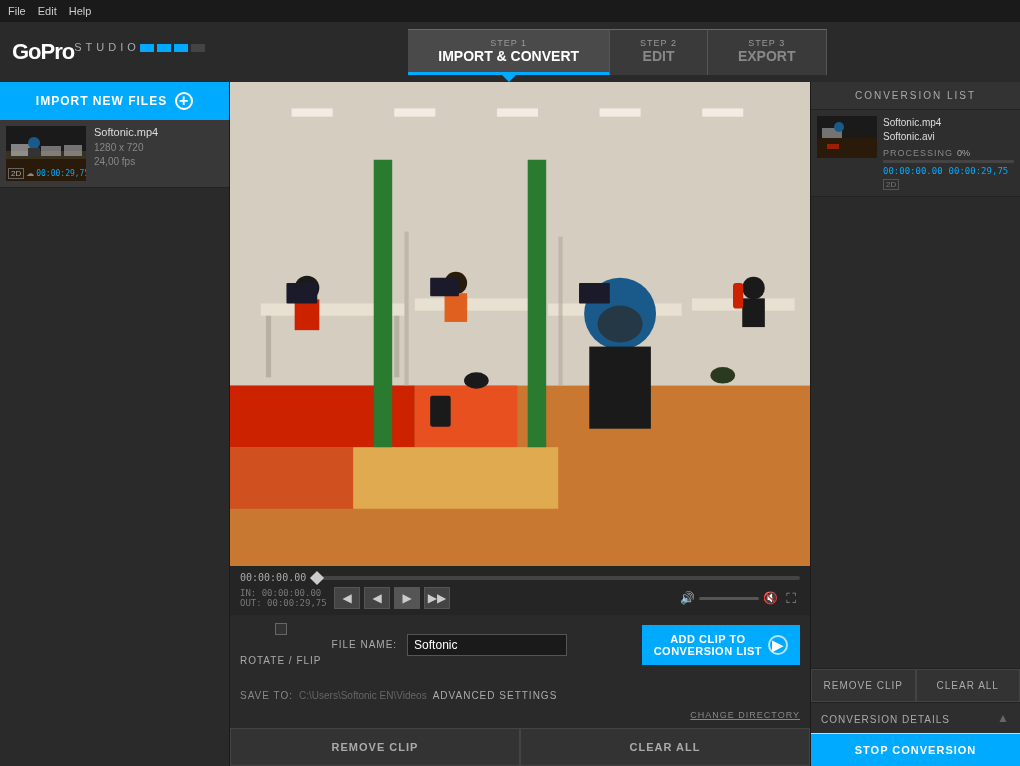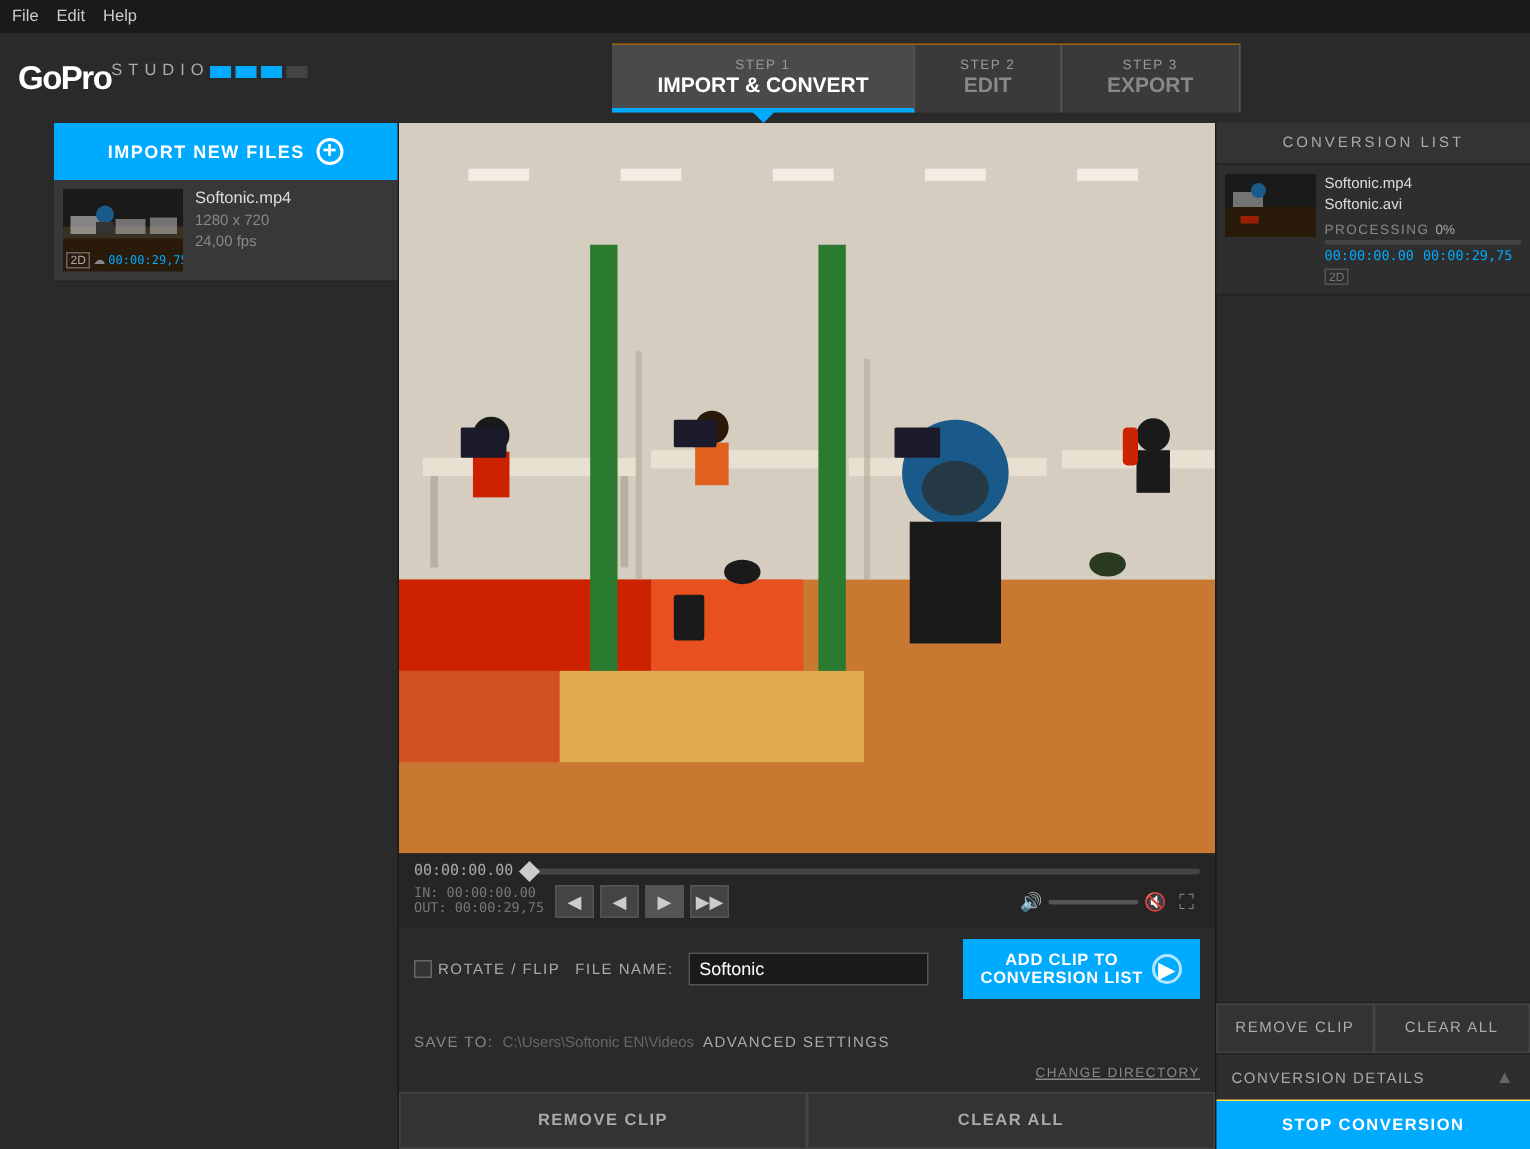--- a/index.html
+++ b/index.html
@@ -105,21 +105,20 @@
       border-left: 10px solid transparent;
       border-right: 10px solid transparent;
       border-top: 10px solid #00aaff;
       z-index: 10;
     }
 
     
     .main-layout {
       display: flex;
       height: calc(766px - 22px - 60px);
-      padding-left: 36px;
     }
 
     
     .left-sidebar {
       width: 230px;
       background: #2a2a2a;
       display: flex;
       flex-direction: column;
       border-right: 1px solid #1a1a1a;
     }
@@ -302,24 +301,25 @@
       gap: 4px;
     }
     .bottom-row1 {
       display: flex;
       align-items: center;
       gap: 10px;
     }
     .rotate-check {
       display: flex;
       align-items: center;
-      gap: 4px;
-      font-size: 10px;
-      color: #aaa;
-      letter-spacing: 1px;
+      gap: 20px;
+      font-size: 10px;
+      color: #aaa;
+      letter-spacing: 1px;
+      flex-direction: column;
     }
     .checkbox {
       width: 12px;
       height: 12px;
       border: 1px solid #666;
       background: #333;
     }
     .file-name-label {
       font-size: 10px;
       color: #aaa;

